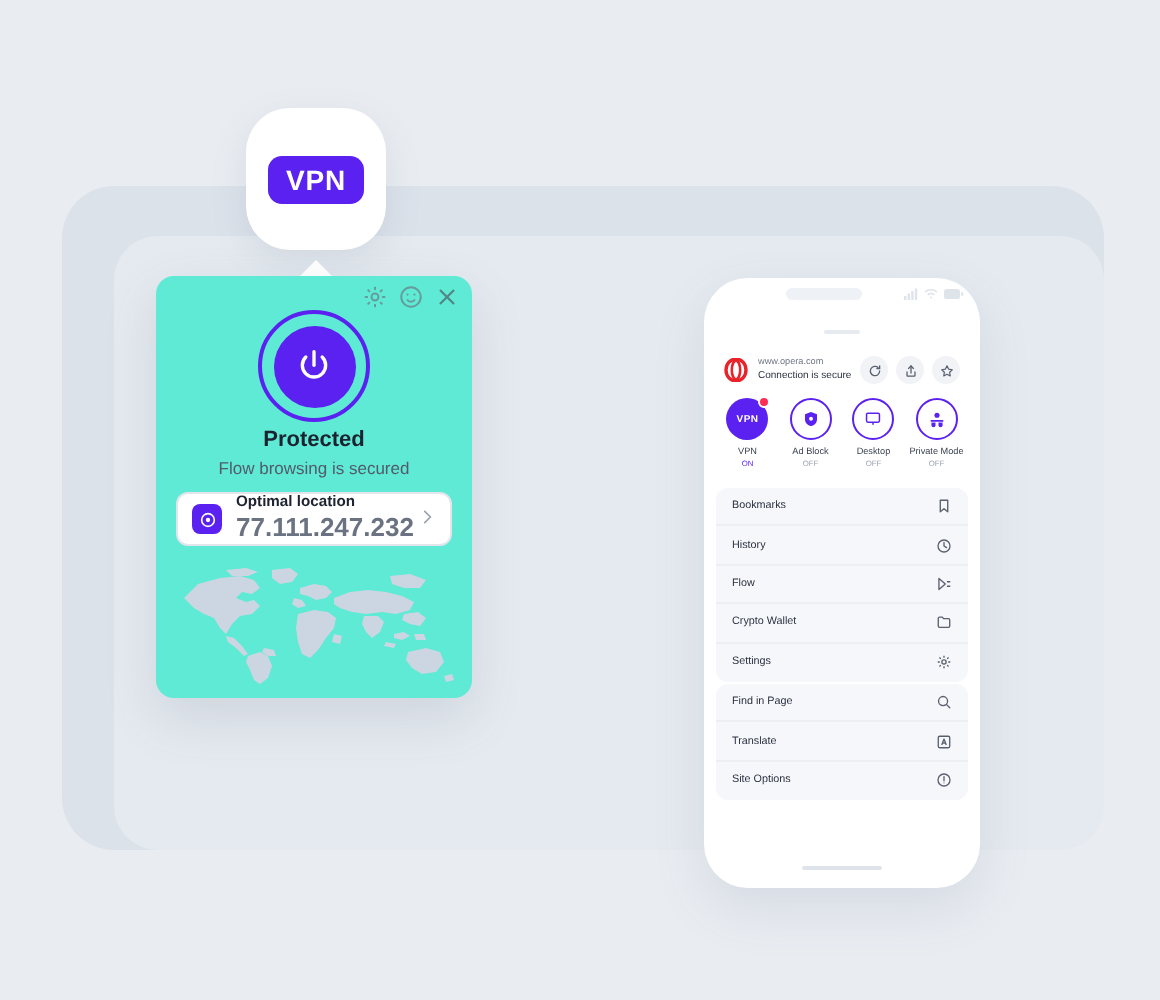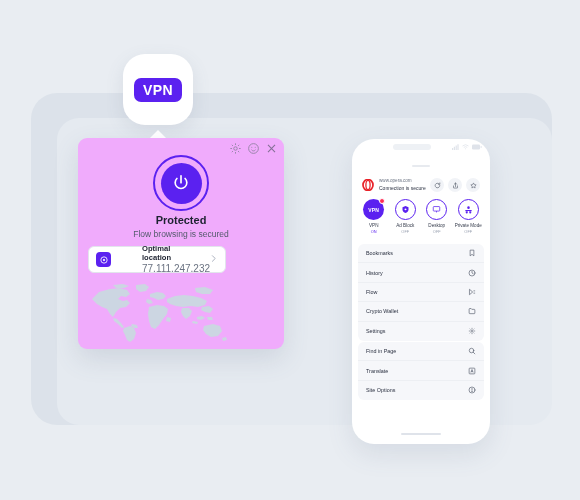--- a/index.html
+++ b/index.html
@@ -31,24 +31,23 @@
   }
   .vpn-badge{
     background:#5b21f0;color:#ffffff;border-radius:7px;
     padding:5px 9px;font-size:14px;font-weight:bold;letter-spacing:.4px;
     line-height:1;
   }
 
   
   .popup{
     position:absolute;left:78px;top:138px;width:158px;height:211px;
-    background:#f0abfc;border-radius:9px;
+    background:#5eead4;border-radius:9px;
     box-shadow:0 10px 26px rgba(85,100,130,.16);
     overflow:hidden;
-    padding-left:48px;
   }
   .popup-tail{
     position:absolute;left:149px;top:130px;width:0;height:0;
     border-left:9px solid transparent;border-right:9px solid transparent;
     border-bottom:9px solid #ffffff;
   }
   .popup-titlebar{
     position:absolute;right:6px;top:4px;display:flex;gap:5px;align-items:center;
   }
   .tb-ico{width:13px;height:13px;display:block;opacity:.65;cursor:pointer;}
@@ -73,29 +72,28 @@
   .status-sub{
     position:absolute;left:0;right:0;top:91px;text-align:center;
     font-size:8.5px;color:#525a6b;
   }
 
   .loc-card{
     position:absolute;left:10px;top:108px;width:138px;height:27px;
     border:1px solid #e2e5ec;border-radius:6px;background:#fff;
     display:flex;align-items:center;padding:0 7px;box-sizing:border-box;
     cursor:pointer;
-    gap:24px;
   }
   .loc-ico{
     width:15px;height:15px;border-radius:4px;background:#5b21f0;
     display:flex;align-items:center;justify-content:center;flex:0 0 auto;
   }
   .loc-text{margin-left:7px;flex:1 1 auto;min-width:0;}
   .loc-name{font-size:7.6px;font-weight:bold;color:#1d2230;line-height:1.25;}
-  .loc-ip{font-size:10px;color:#6b7382;line-height:1.3;}
+  .loc-ip{font-size:13px;color:#6b7382;line-height:1.3;font-weight:bold;}
   .loc-chev{color:#9aa2b1;font-size:10px;flex:0 0 auto;}
 
   .map{position:absolute;left:6px;top:143px;width:146px;height:62px;}
 
   
   .phone{
     position:absolute;left:352px;top:139px;width:138px;height:305px;
     background:#ffffff;border-radius:22px;
     box-shadow:0 10px 26px rgba(85,100,130,.13);
     overflow:hidden;

